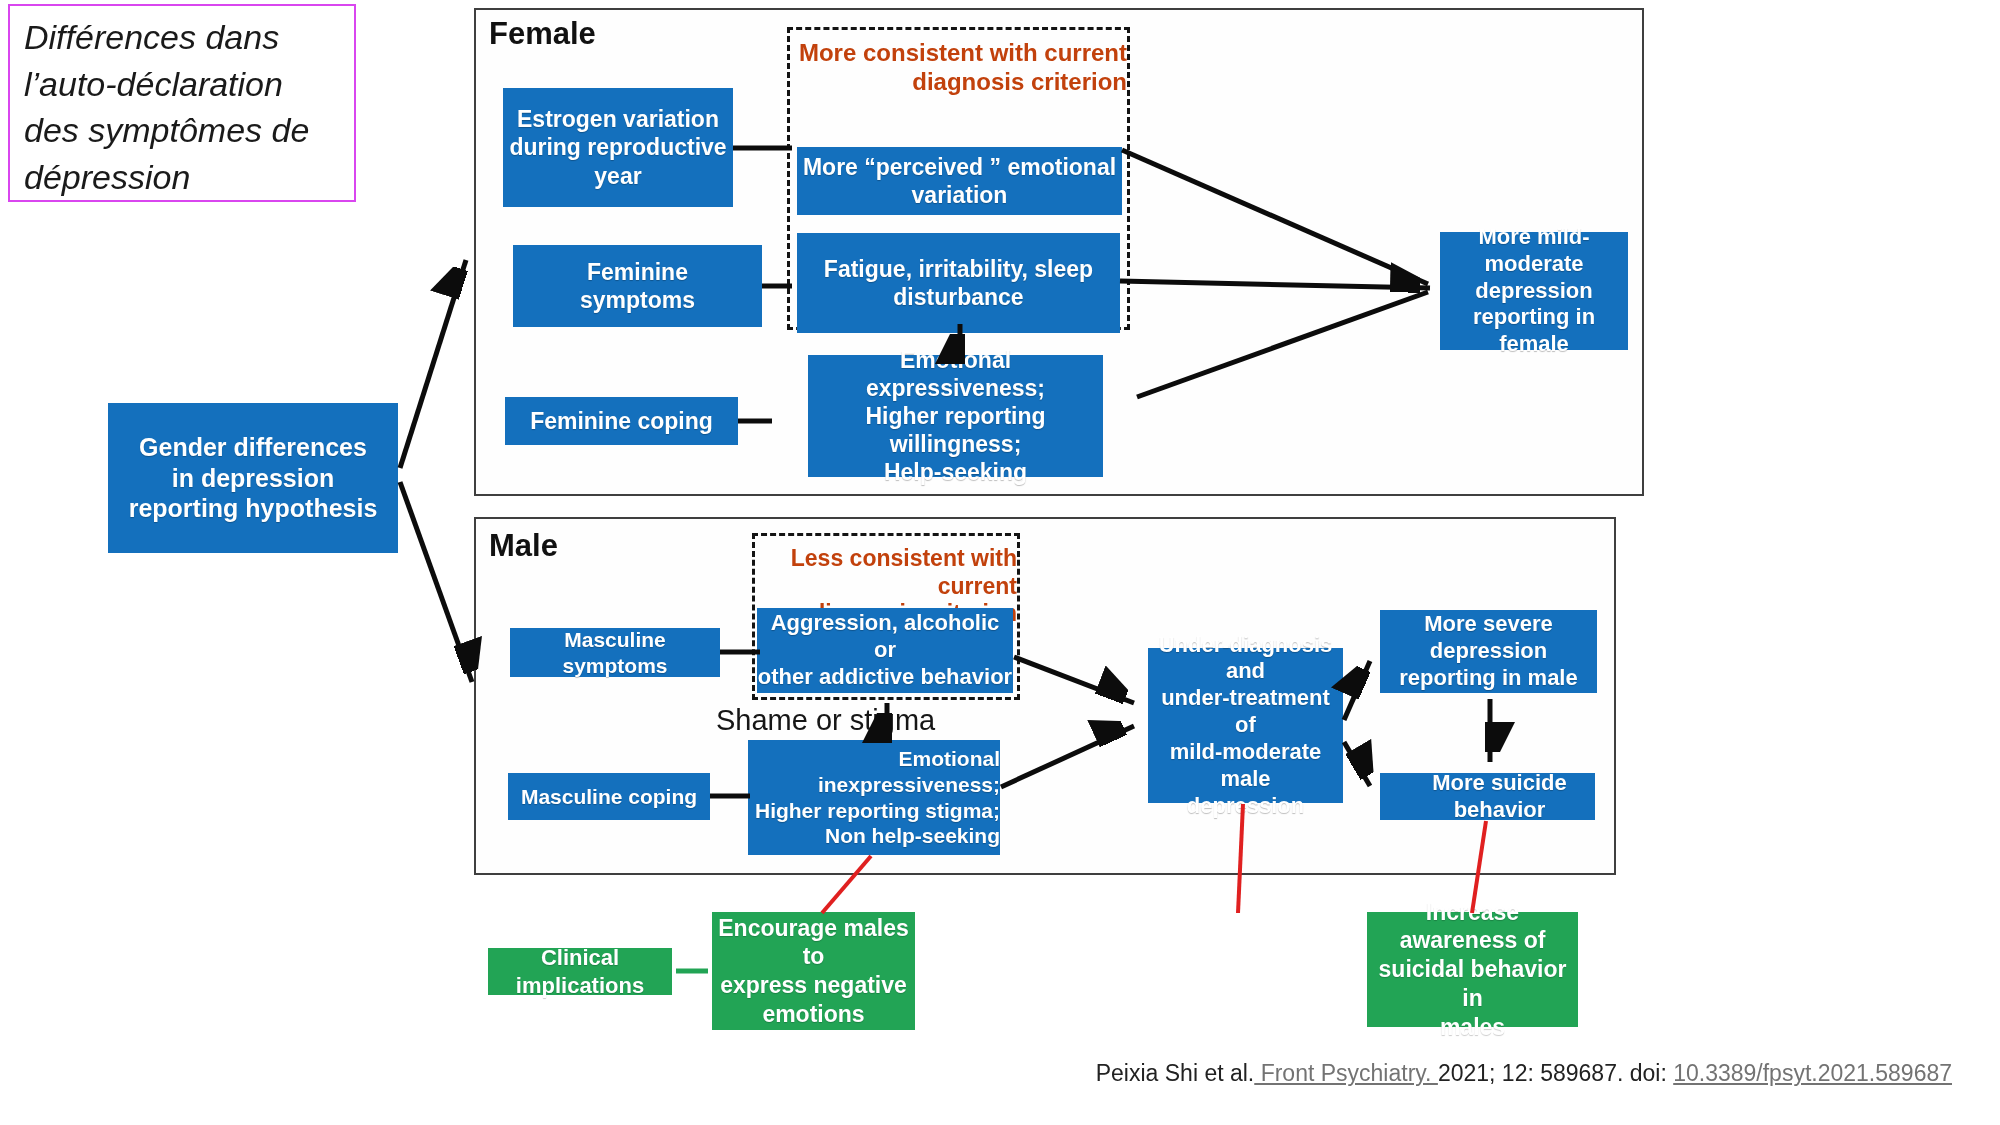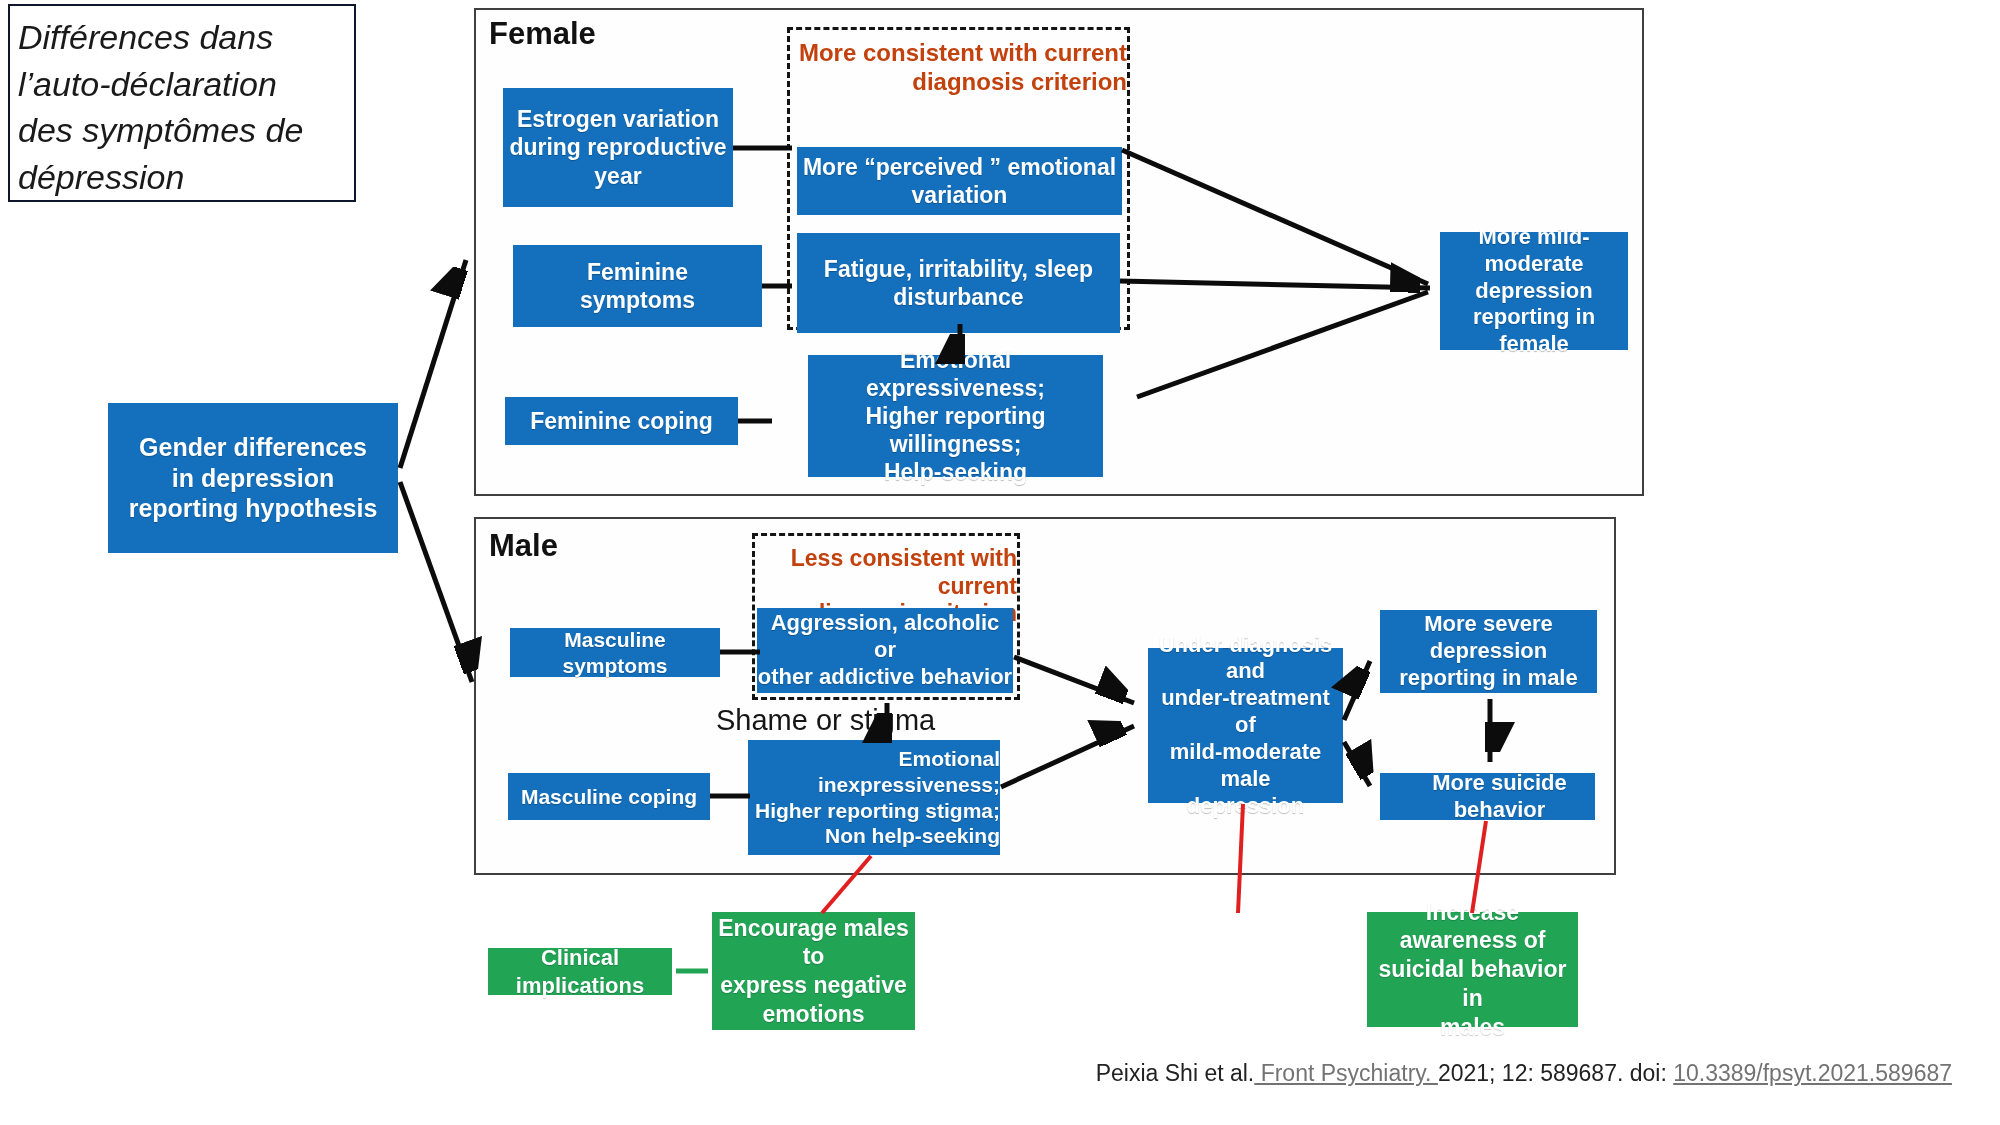--- a/index.html
+++ b/index.html
@@ -11,22 +11,22 @@
         text-shadow:0 1px 1px rgba(0,0,0,.25);}
   .gnode{position:absolute;box-sizing:border-box;background:#22a455;color:#ffffff;
         display:flex;align-items:center;justify-content:center;text-align:center;
         font-weight:bold;font-size:23px;line-height:1.25;white-space:pre-line;
         text-shadow:0 1px 1px rgba(0,0,0,.2);}
   .panel{position:absolute;box-sizing:border-box;border:2px solid #3f3f3f;background:#fefefe;}
   .panel-label{position:absolute;font-weight:bold;font-size:31px;color:#111;}
   .dashedbox{position:absolute;box-sizing:border-box;border:3px dashed #141414;background:transparent;}
   .dashed-title{position:absolute;width:100%;top:9px;text-align:right;font-weight:bold;
         font-size:24px;line-height:1.2;color:#c2410c;white-space:pre-line;}
-  .titlebox{position:absolute;left:8px;top:4px;width:348px;height:198px;border:2px solid #0f172a;
-        background:#ffffff;padding:8px 8px;box-sizing:border-box;}
+  .titlebox{position:absolute;left:8px;top:4px;width:348px;height:198px;border:2px solid #d946ef;
+        background:#ffffff;padding:8px 14px;box-sizing:border-box;}
   .titlebox .t{font-style:italic;font-size:34px;line-height:1.37;color:#1a1a1a;white-space:pre-line;}
   .shame{position:absolute;font-size:29px;color:#161616;}
   .citation{position:absolute;top:1060px;right:48px;font-size:23px;color:#222;white-space:nowrap;}
   .citation a{color:#737373;text-decoration:underline;}
   svg.overlay{position:absolute;left:0;top:0;pointer-events:none;}
 </style>
 </head>
 <body>
 
 <div id="canvas">

